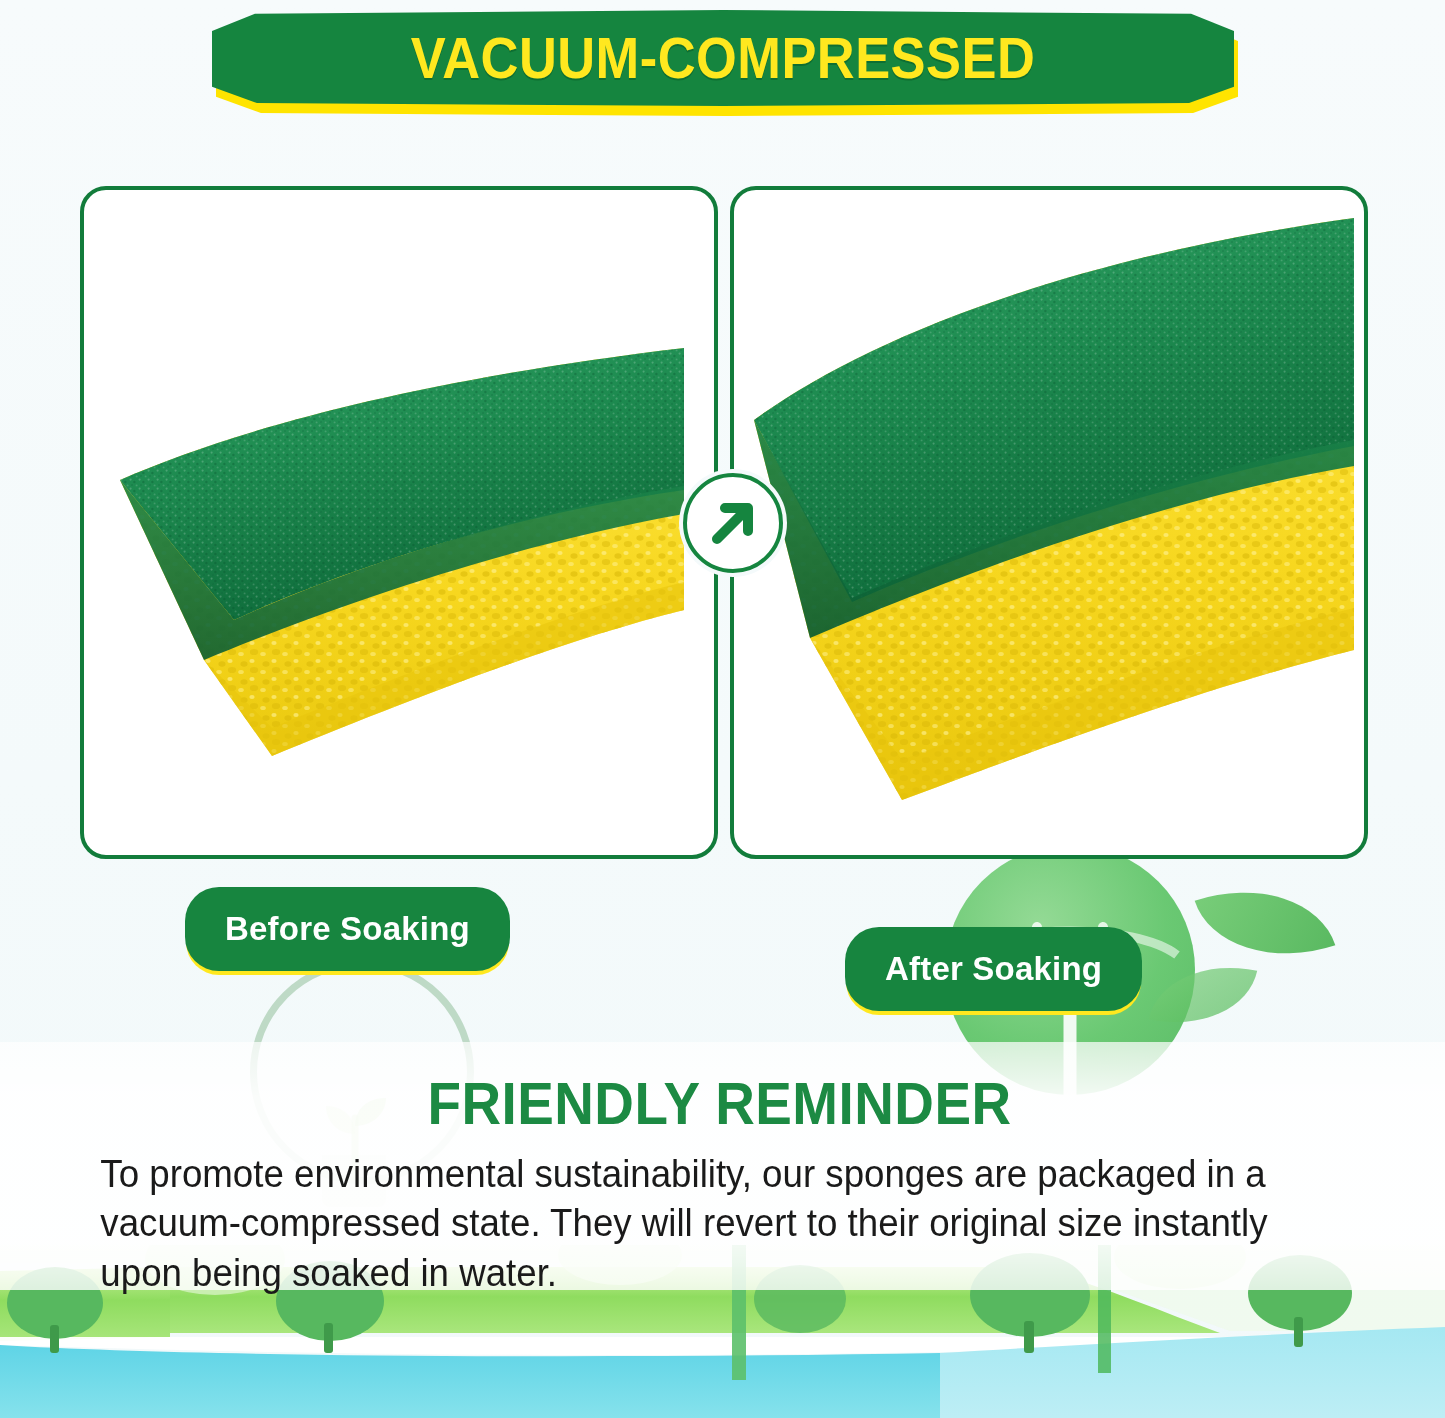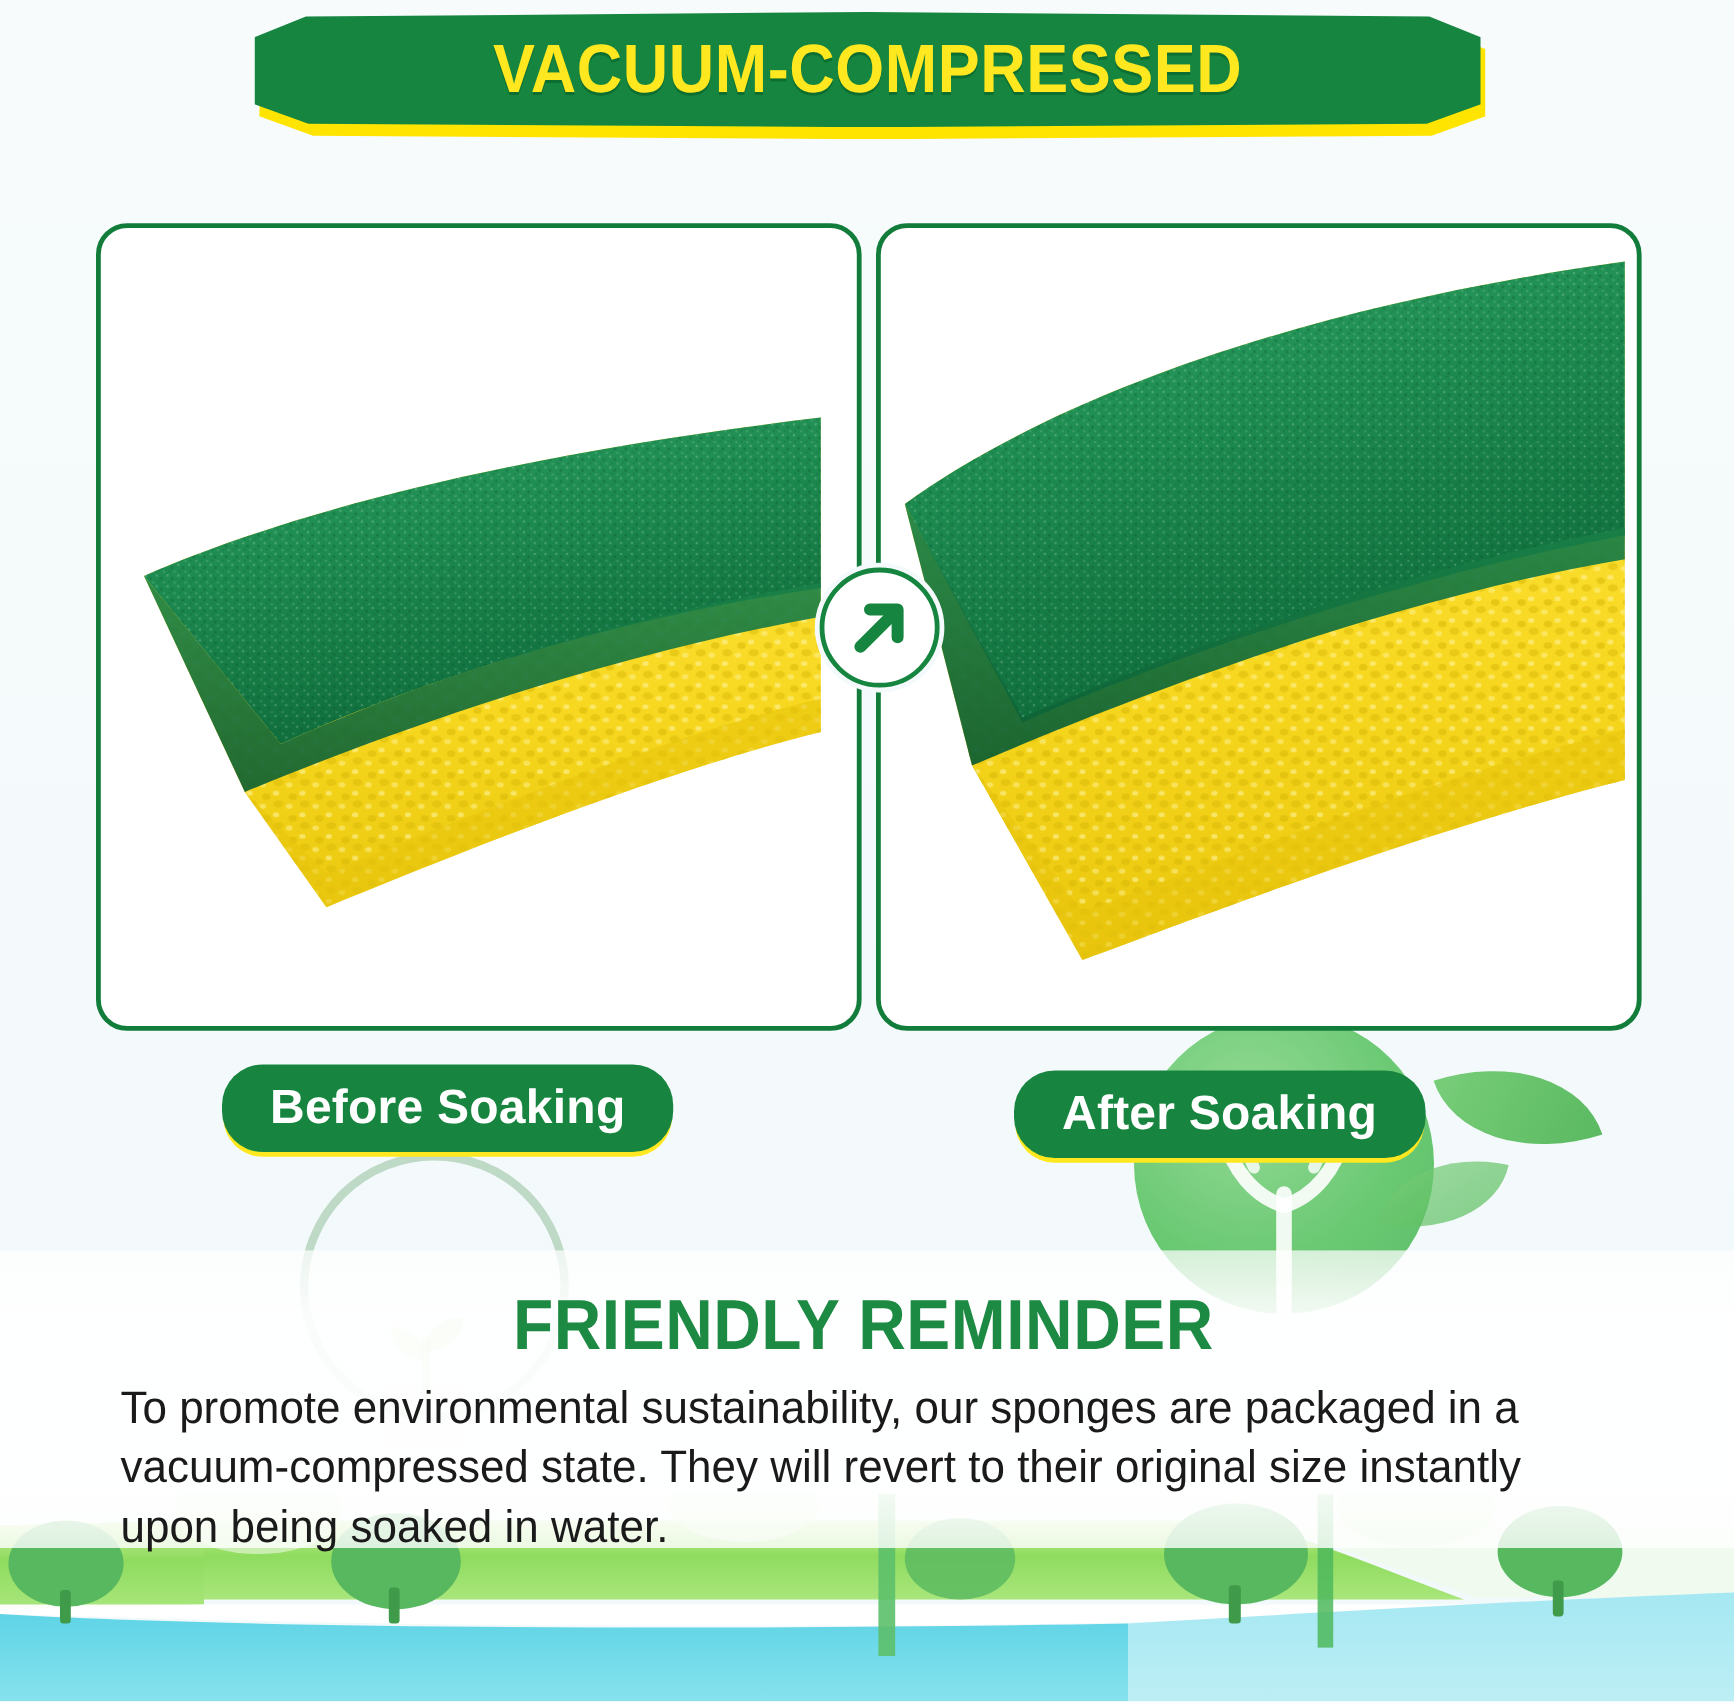--- a/index.html
+++ b/index.html
@@ -86,34 +86,34 @@
     border:4px solid #15853f;
     display:flex;align-items:center;justify-content:center;
     z-index:40;
     box-shadow:0 0 0 4px #f4fafb;
   }
   .arrow-badge svg{display:block;}
 
   
   .pill{
     position:absolute;
-    height:73px;
+    height:84px;
     border-radius:34px;
     background:#17853f;
     display:flex;align-items:center;justify-content:center;
     color:#ffffff;
     font-weight:bold;
-    font-size:40px;
+    font-size:33px;
     letter-spacing:.2px;
     white-space:nowrap;
     padding:0 40px;
     box-shadow:0 5px 0 -1px #ffe81f;
   }
   #pill-before{left:185px;top:887px;}
-  #pill-after{left:845px;top:892px;}
+  #pill-after{left:845px;top:927px;}
 
   
   .deco{position:absolute;pointer-events:none;}
 
   .deco-bulb-outline{
     left:250px;top:960px;width:210px;height:210px;
     border:7px solid rgba(110,170,120,.40);
     border-radius:50%;
   }
   .deco-bulb-neck{

